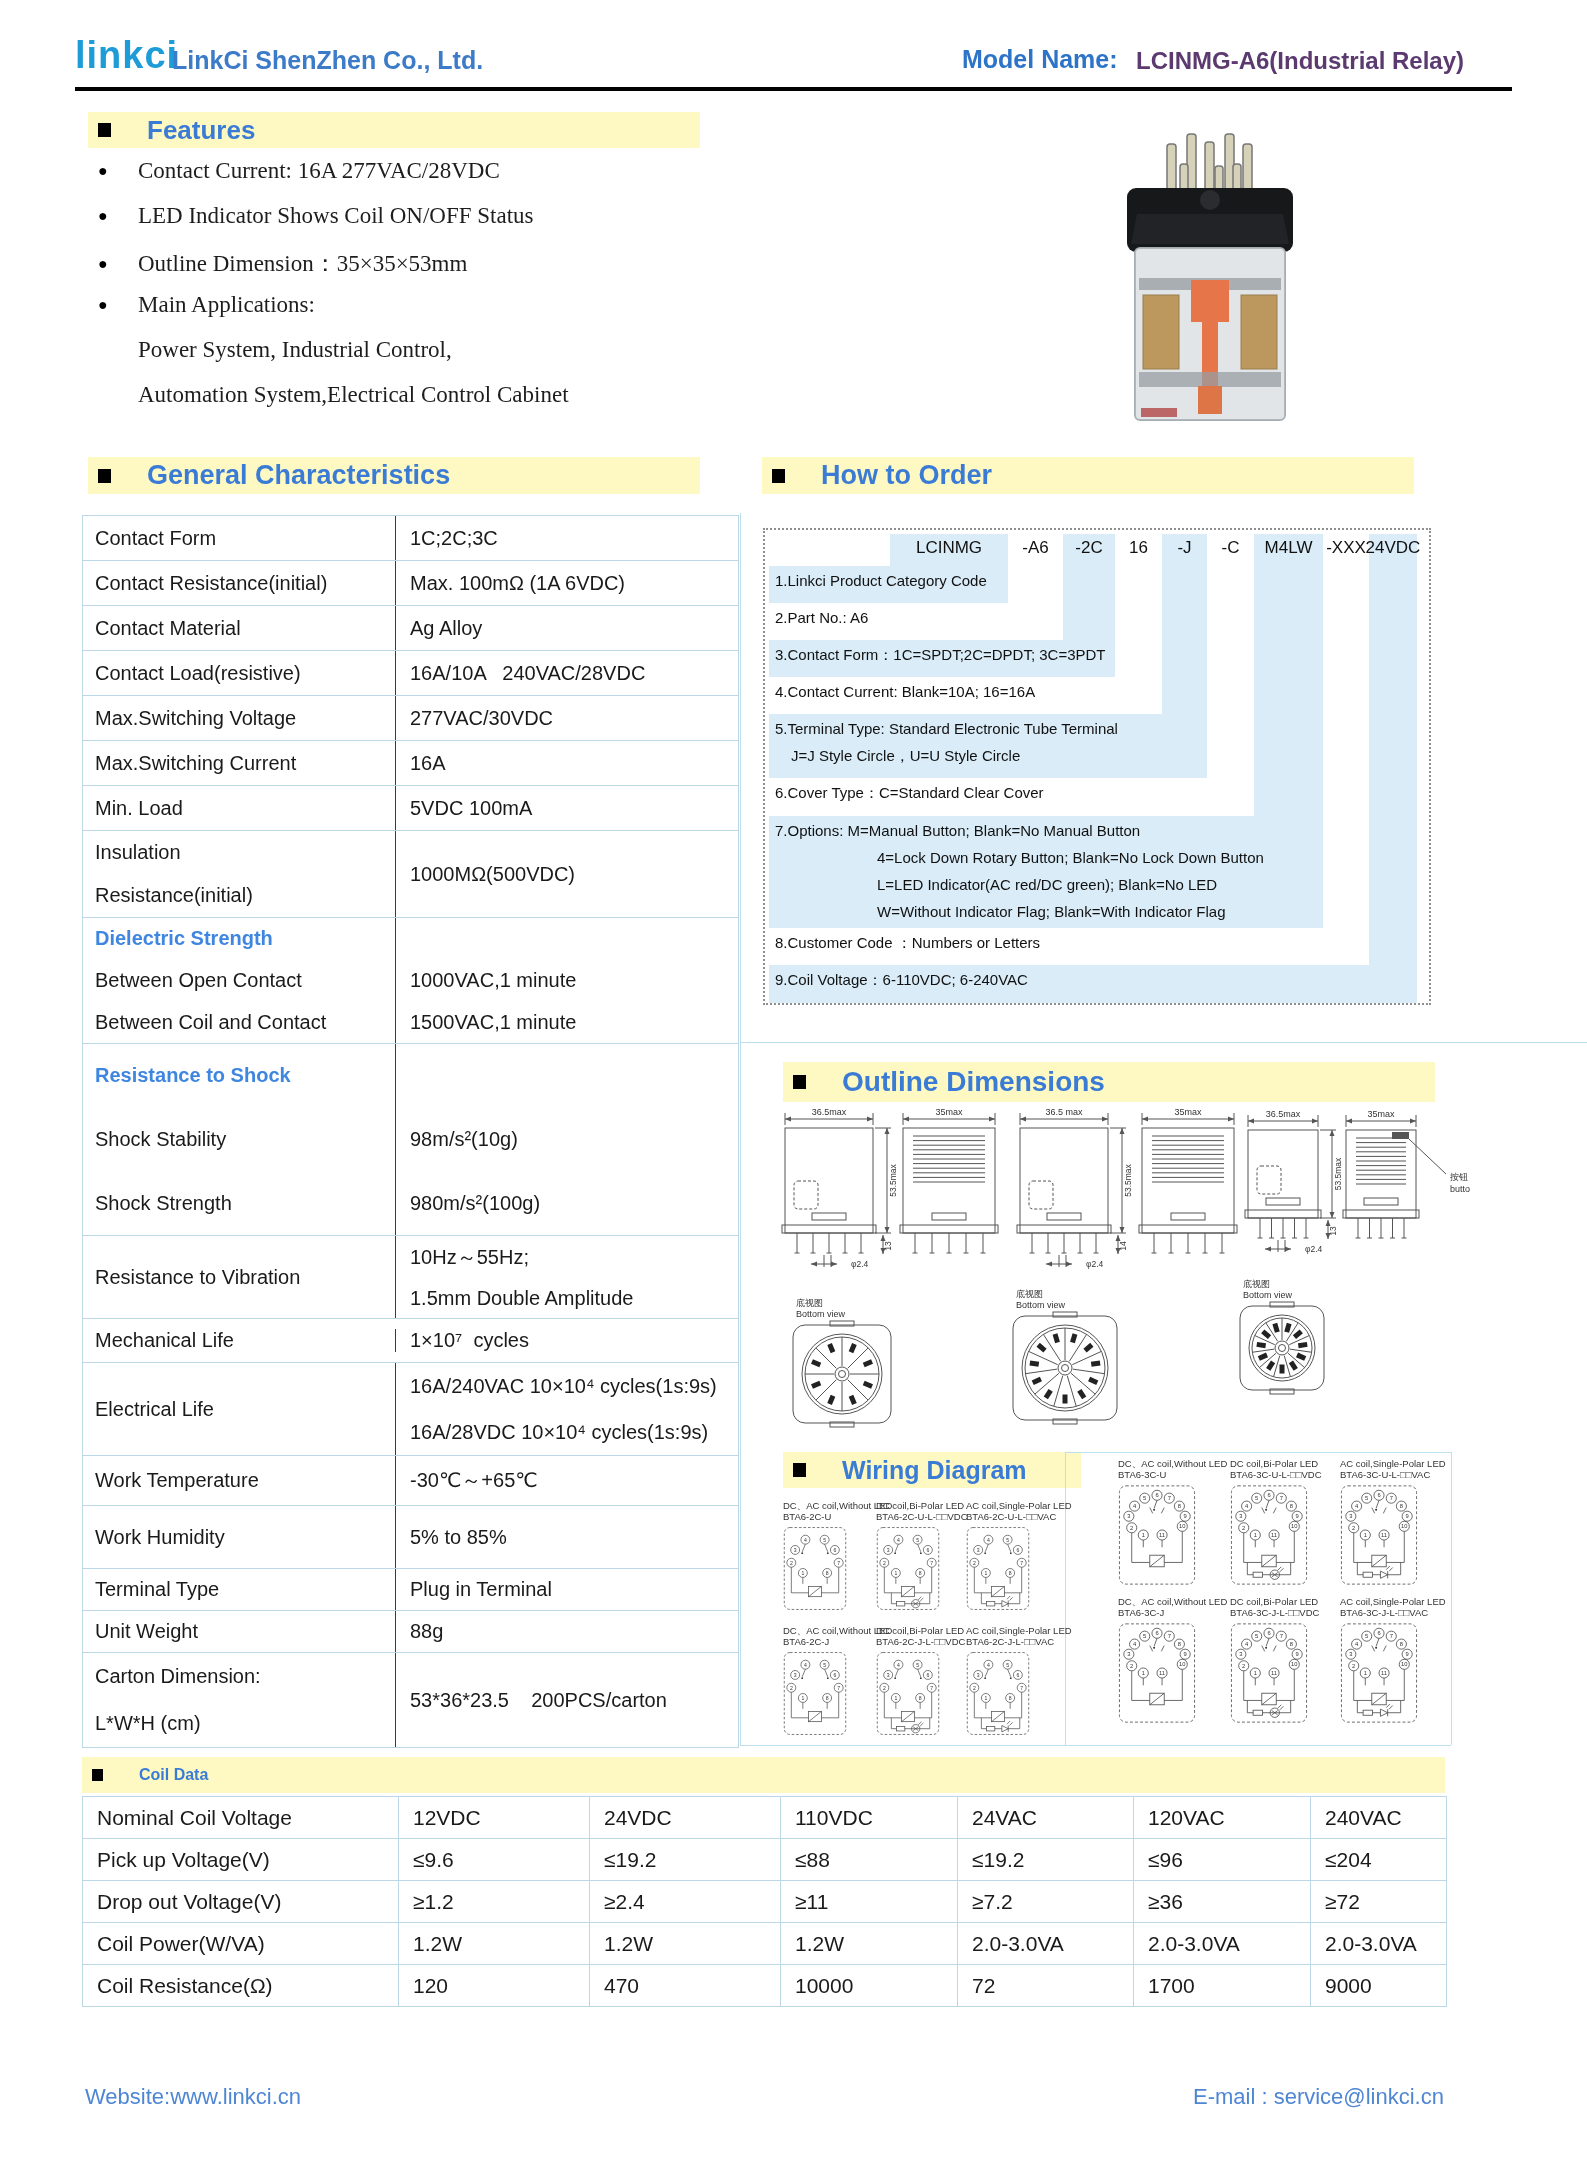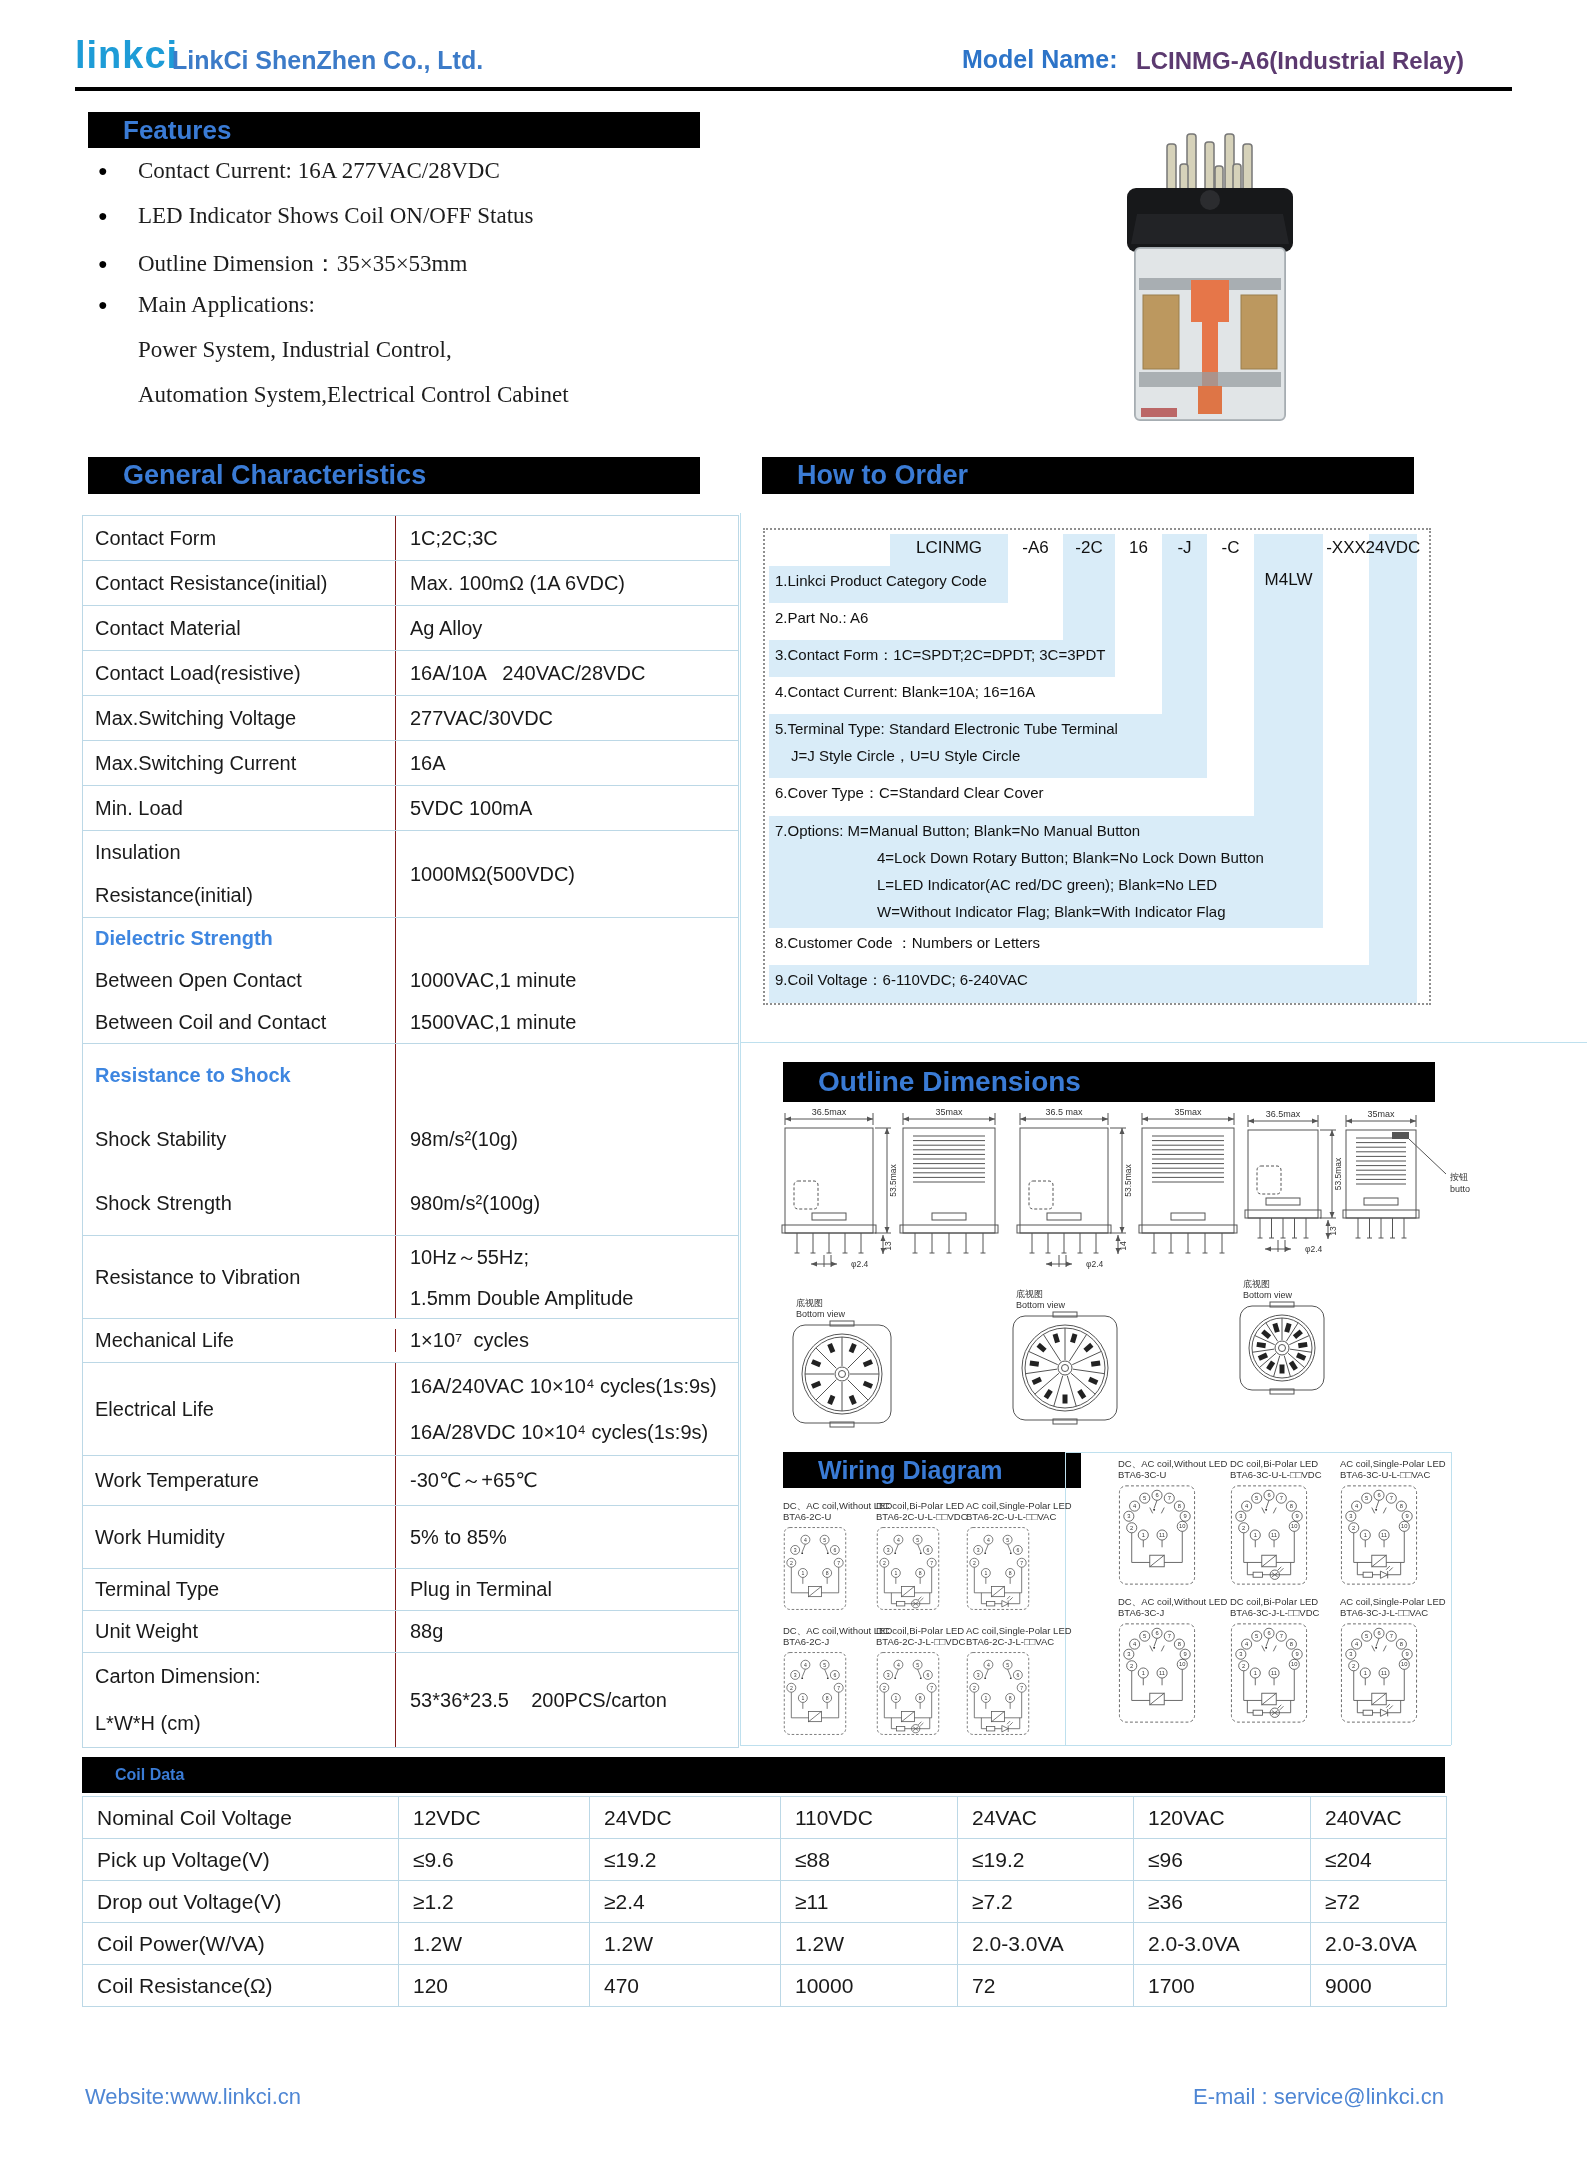--- a/index.html
+++ b/index.html
@@ -7,21 +7,21 @@
         font-family:"Liberation Sans","DejaVu Sans",sans-serif;color:#1a1a1a;overflow:hidden;}
   .abs{position:absolute;}
   .line{white-space:pre;}
   
   #logo{left:75px;top:34px;font-size:38px;font-weight:bold;color:#1e9cd7;letter-spacing:1px;}
   #company{left:172px;top:46px;font-size:25px;font-weight:bold;color:#3c7bc8;}
   #model-label{left:962px;top:45px;font-size:25px;font-weight:bold;color:#2d74c8;}
   #model-value{left:1136px;top:47px;font-size:24px;font-weight:bold;color:#5c3a70;}
   #header-rule{left:75px;top:87px;width:1437px;height:4px;background:#000;}
   
-  .banner{background:#000000;display:flex;align-items:center;}
+  .banner{background:#fef9c3;display:flex;align-items:center;gap:24px;}
   .banner .sq{width:13px;height:14px;background:#000;margin-left:10px;flex:0 0 auto;}
   .banner .txt{color:#3a7bd5;font-weight:bold;margin-left:12px;white-space:pre;}
   
   .feat-item{position:absolute;left:0;font-size:23px;color:#1d1d1d;white-space:pre;font-family:Liberation Serif, serif;}
   .feat-bullet{display:inline-block;width:40px;font-size:16px;vertical-align:2px;color:#000;}
   
   #gc-table{left:82px;top:515px;width:655px;border:1px solid #bcd8e6;border-bottom:none;font-size:20px;}
   .gc-row{display:flex;border-bottom:1px solid #bcd8e6;box-sizing:border-box;}
   .gc-cell{display:flex;flex-direction:column;justify-content:space-around;box-sizing:border-box;}
   .gc-label{width:313px;border-right:1px solid #7f1d1d;padding-left:12px;}
@@ -274,21 +274,21 @@
       <div class="ob-rect" style="left: 489px; top: 4px; width: 69px; height: 394px;"></div>
       <div class="ob-rect" style="left: 4px; top: 286px; width: 485px; height: 112px;"></div>
       <div class="ob-rect" style="left: 604px; top: 4px; width: 48px; height: 469px;"></div>
       <div class="ob-rect" style="left: 4px; top: 435px; width: 600px; height: 38px;"></div>
       <div class="ob-code" style="left: 184px; top: 8px;">LCINMG</div>
       <div class="ob-code" style="left: 270.5px; top: 8px;">-A6</div>
       <div class="ob-code" style="left: 324px; top: 8px;">-2C</div>
       <div class="ob-code" style="left: 373.5px; top: 8px;">16</div>
       <div class="ob-code" style="left: 419.5px; top: 8px;">-J</div>
       <div class="ob-code" style="left: 465.5px; top: 8px;">-C</div>
-      <div class="ob-code" style="left: 523.5px; top: 8px; margin-top: 32px;">M4LW</div>
+      <div class="ob-code" style="left: 523.5px; top: 8px;">M4LW</div>
       <div class="ob-code" style="left: 581px; top: 8px;">-XXX</div>
       <div class="ob-code" style="left: 628px; top: 8px;">24VDC</div>
       <div class="ob-line" style="left: 10px; top: 42px;">1.Linkci Product Category Code</div>
       <div class="ob-line" style="left: 10px; top: 79px;">2.Part No.: A6</div>
       <div class="ob-line" style="left: 10px; top: 116px;">3.Contact Form：1C=SPDT;2C=DPDT; 3C=3PDT</div>
       <div class="ob-line" style="left: 10px; top: 153px;">4.Contact Current: Blank=10A; 16=16A</div>
       <div class="ob-line" style="left: 10px; top: 190px;">5.Terminal Type: Standard Electronic Tube Terminal</div>
       <div class="ob-line" style="left: 26px; top: 217px;">J=J Style Circle，U=U Style Circle</div>
       <div class="ob-line" style="left: 10px; top: 254px;">6.Cover Type：C=Standard Clear Cover</div>
       <div class="ob-line" style="left: 10px; top: 292px;">7.Options: M=Manual Button; Blank=No Manual Button</div>

